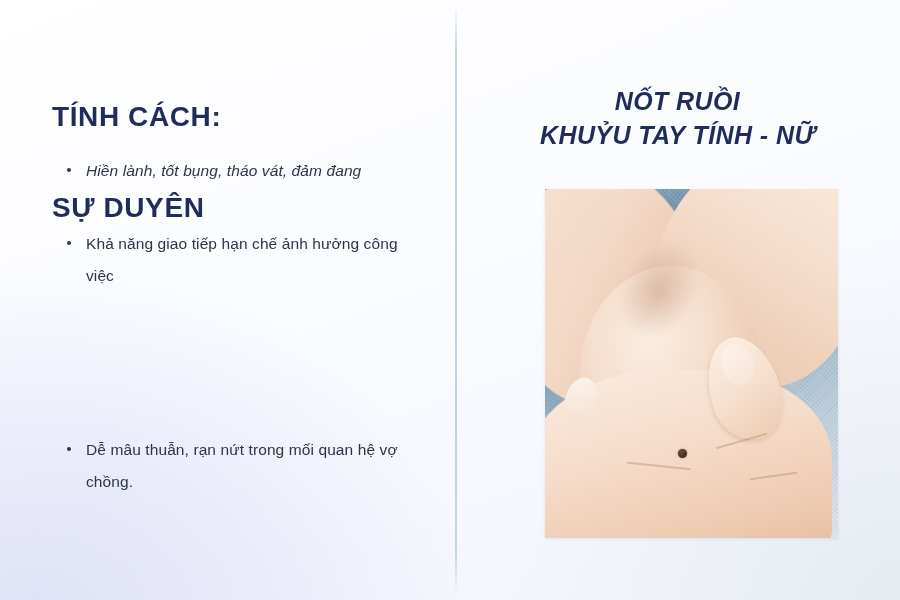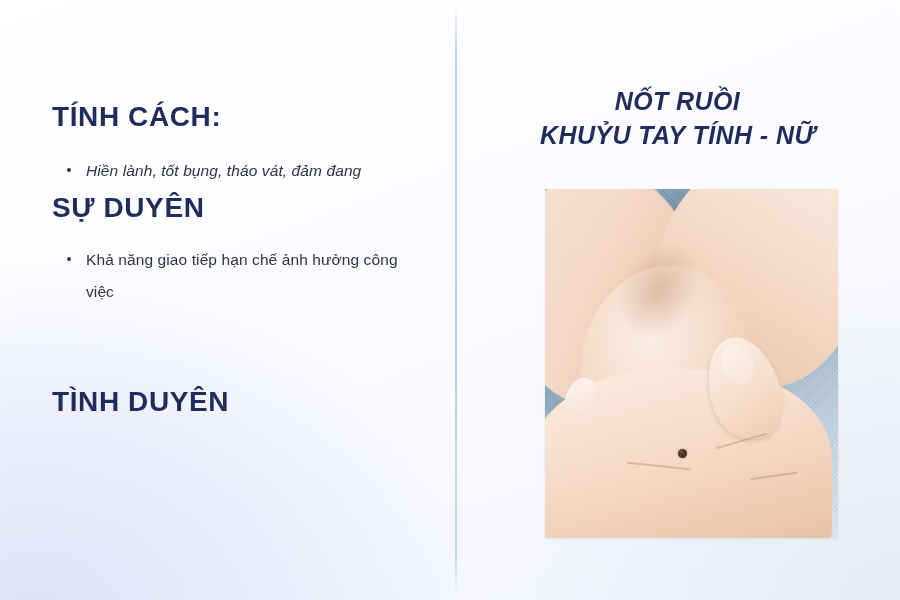--- a/index.html
+++ b/index.html
@@ -65,21 +65,21 @@
 
   .bullet-list {
     position: absolute;
     left: 62px;
     margin: 0;
     padding: 0;
     list-style: none;
     width: 345px;
   }
   .list-1 { top: 155px; font-style: italic; }
-  .list-2 { top: 244px; }
+  .list-2 { top: 228px; }
   .list-3 { top: 434px; }
 
   .bullet-item {
     position: relative;
     padding-left: 24px;
     color: #2e3447;
     font-size: 15.5px;
     line-height: 32px;
     letter-spacing: 0.1px;
   }
@@ -310,22 +310,27 @@
 
     <div class="section-heading heading-2">SỰ DUYÊN</div>
 
     <ul class="bullet-list list-2">
       <li class="bullet-item">
         <span class="bullet-dot"></span>
         <span>Khả năng giao tiếp hạn chế ảnh hưởng công việc</span>
       </li>
     </ul>
 
-    <div class="section-heading heading-3">TÌNH DUYÊN</div>
-
+
+    <ul class="bullet-list list-3">
+      <li class="bullet-item">
+        <span class="bullet-dot"></span>
+        <span>Dễ mâu thuẫn, rạn nứt trong mối quan hệ vợ chồng.</span>
+      </li>
+    </ul>
 
   </div>
 
   <div class="right-panel">
 
     <div class="photo-title">
       <span class="tline">NỐT RUỒI</span>
       <span class="tline">KHUỶU TAY TÍNH - NỮ</span>
     </div>
 

